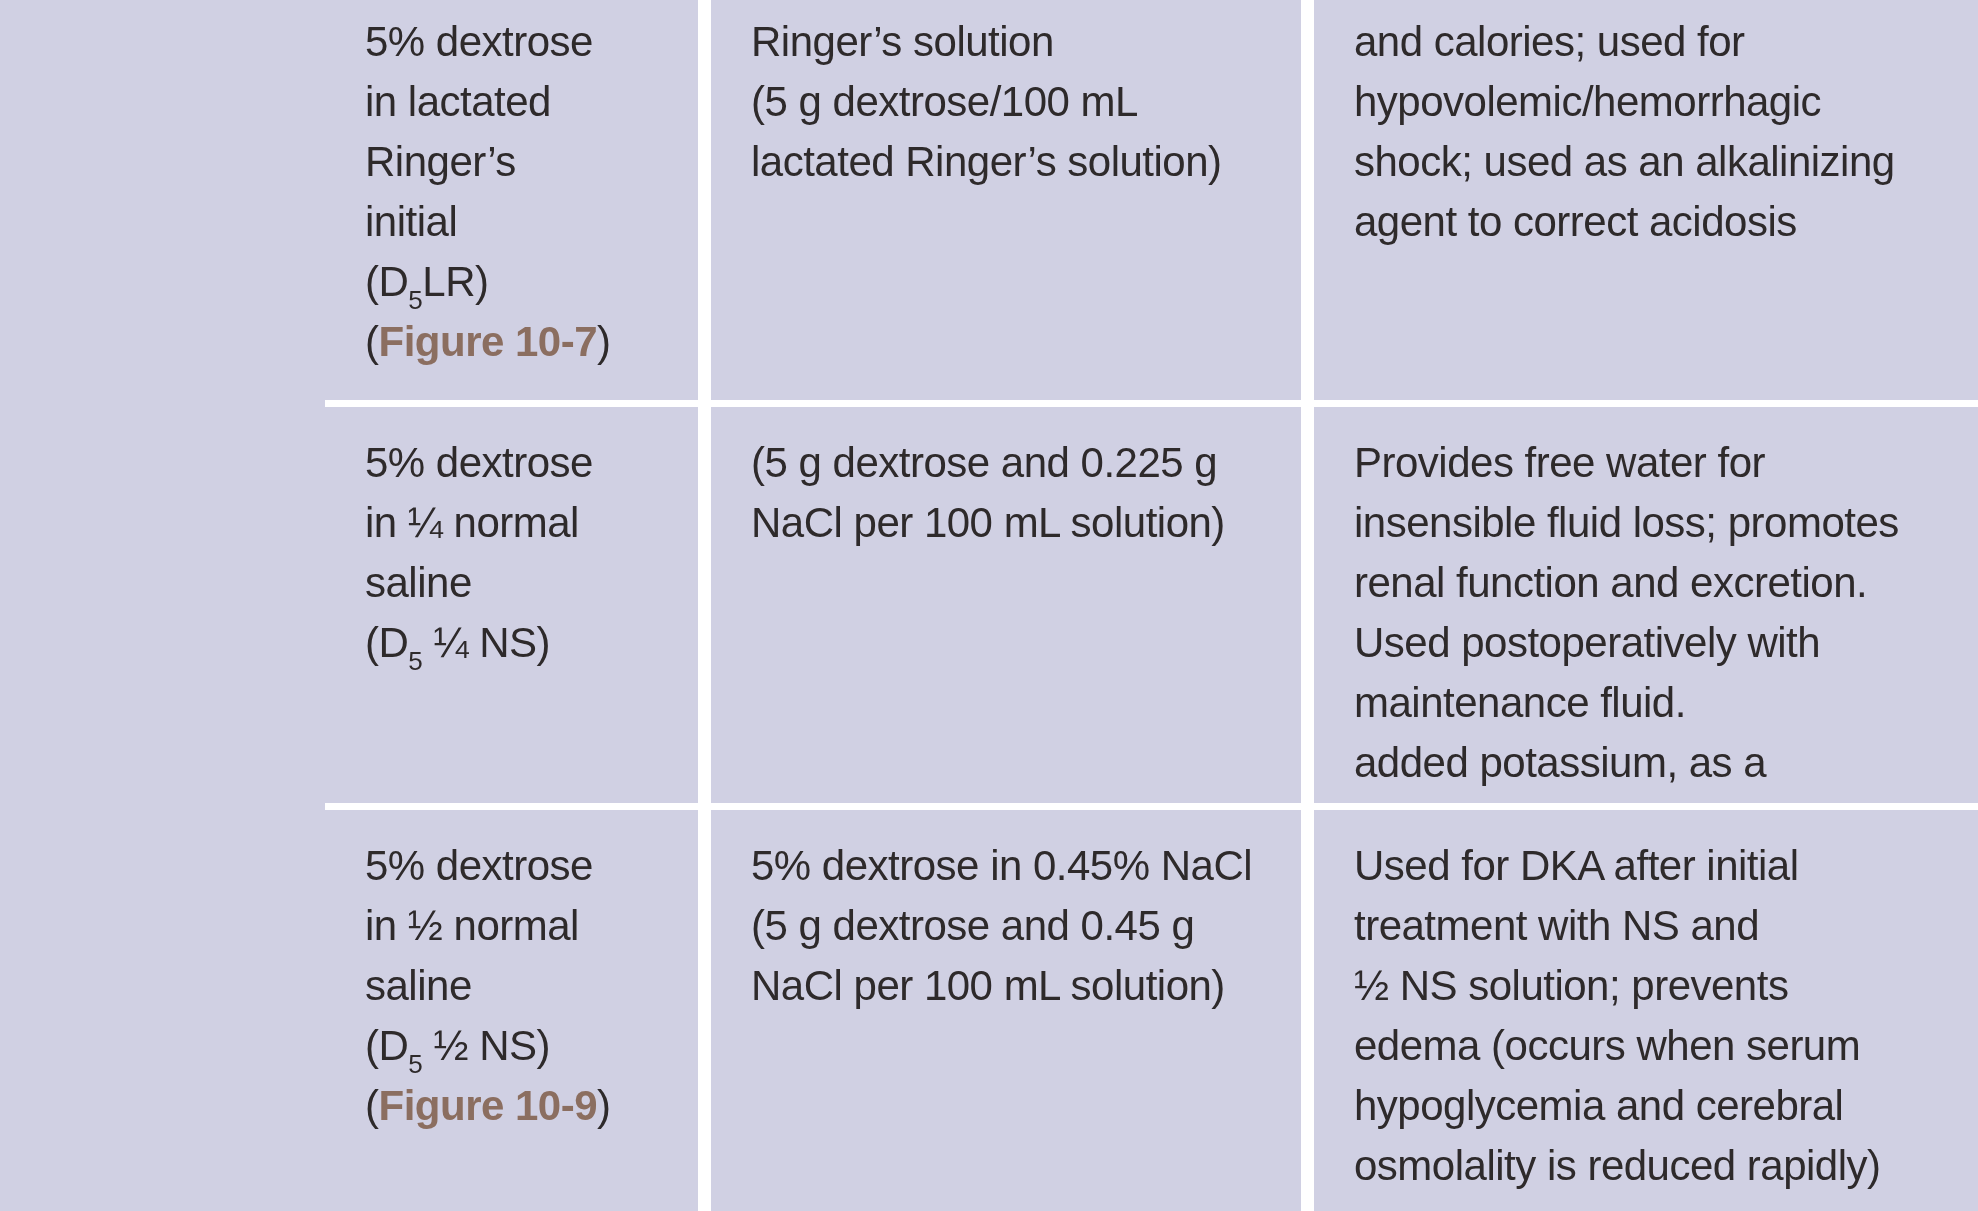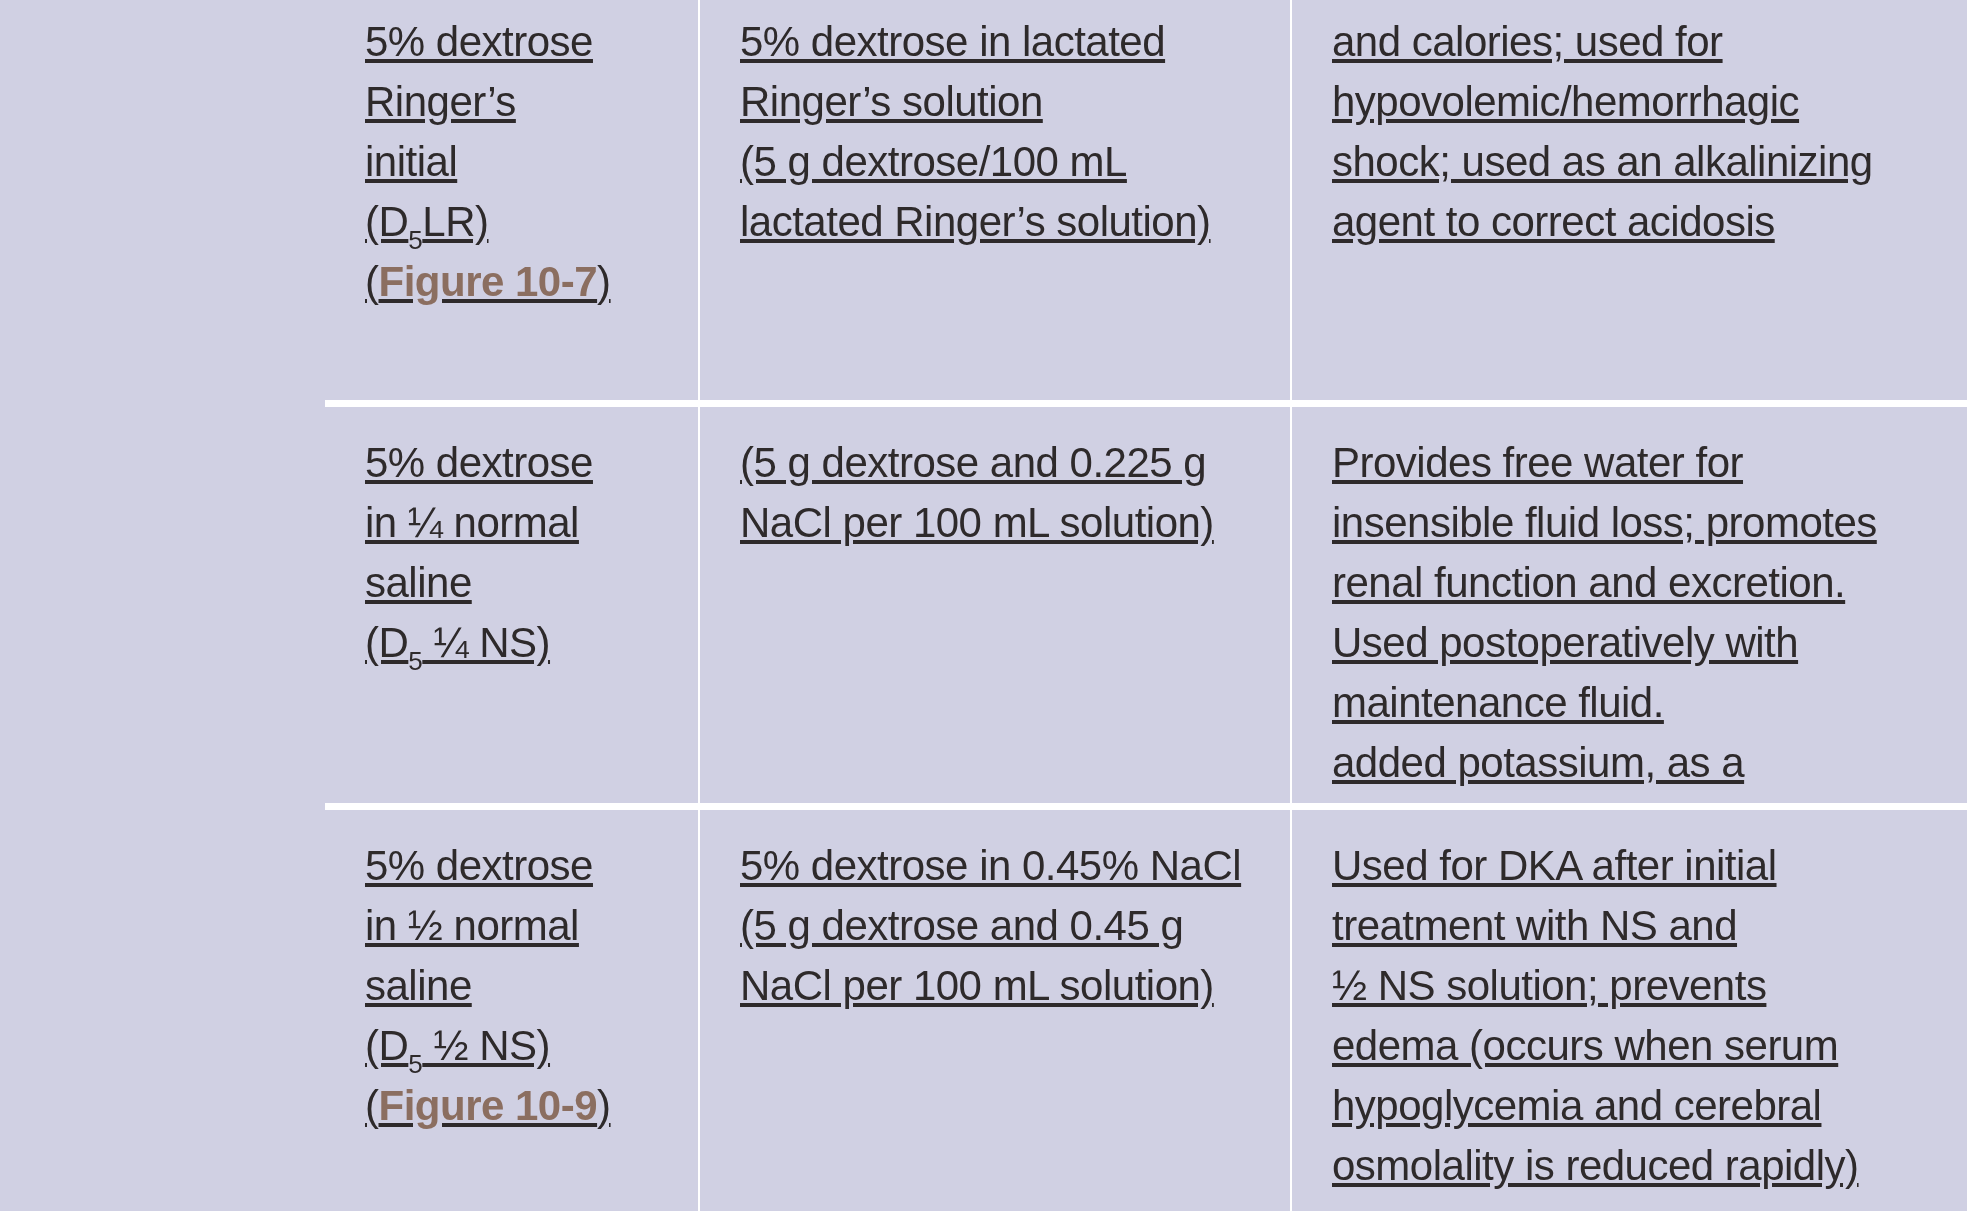--- a/index.html
+++ b/index.html
@@ -22,23 +22,22 @@
     background: var(--bg, #d0d0e3);
   }
   .table-grid {
     position: absolute;
     left: 325px; top: 0;
     width: 1653px; height: 1211px;
     background: var(--line, #ffffff);
     display: grid;
     grid-template-columns: 373px 590px 675px;
     grid-template-rows: 400px 396px 401px;
-    gap: 7px 2px;
+    gap: 7px 13px;
     box-sizing: border-box;
-    text-decoration: underline;
   }
   .cell {
     background: var(--bg, #d0d0e3);
     padding: 26px 8px 0 40px;
     font-size: 42px;
     line-height: 60px;
     letter-spacing: -0.5px;
     overflow: hidden;
   }
   .cell.row-0 { padding-top: 12px; }
@@ -55,27 +54,27 @@
   }
 </style>
 </head>
 <body>
 
 <div class="page" style="--bg: #d0d0e3; --line: #ffffff; --text: #2e2a2b; --fig: #8b6e60;">
   <div class="left-col"></div>
   <div class="table-grid">
       <div class="cell row-0">
         <div class="line"><span>5% dextrose</span></div>
+        <div class="line"><span>in lactated</span></div>
         <div class="line"><span>Ringer’s</span></div>
         <div class="line"><span>initial</span></div>
         <div class="line"><span>(D</span><sub>5</sub><span>LR)</span></div>
         <div class="line"><span>(</span><span class="fig">Figure 10-7</span><span>)</span></div>
       </div>
       <div class="cell row-0">
-        <div class="line"><span>5% dextrose in lactated</span></div>
         <div class="line"><span>Ringer’s solution</span></div>
         <div class="line"><span>(5 g dextrose/100 mL</span></div>
         <div class="line"><span>lactated Ringer’s solution)</span></div>
       </div>
       <div class="cell row-0">
         <div class="line"><span>and calories; used for</span></div>
         <div class="line"><span>hypovolemic/hemorrhagic</span></div>
         <div class="line"><span>shock; used as an alkalinizing</span></div>
         <div class="line"><span>agent to correct acidosis</span></div>
       </div>

